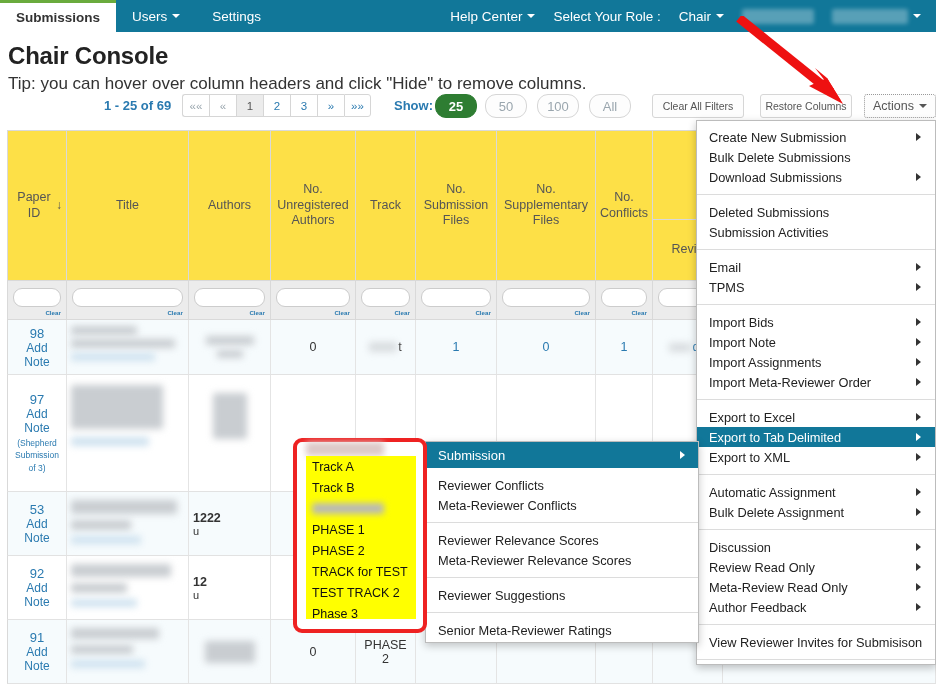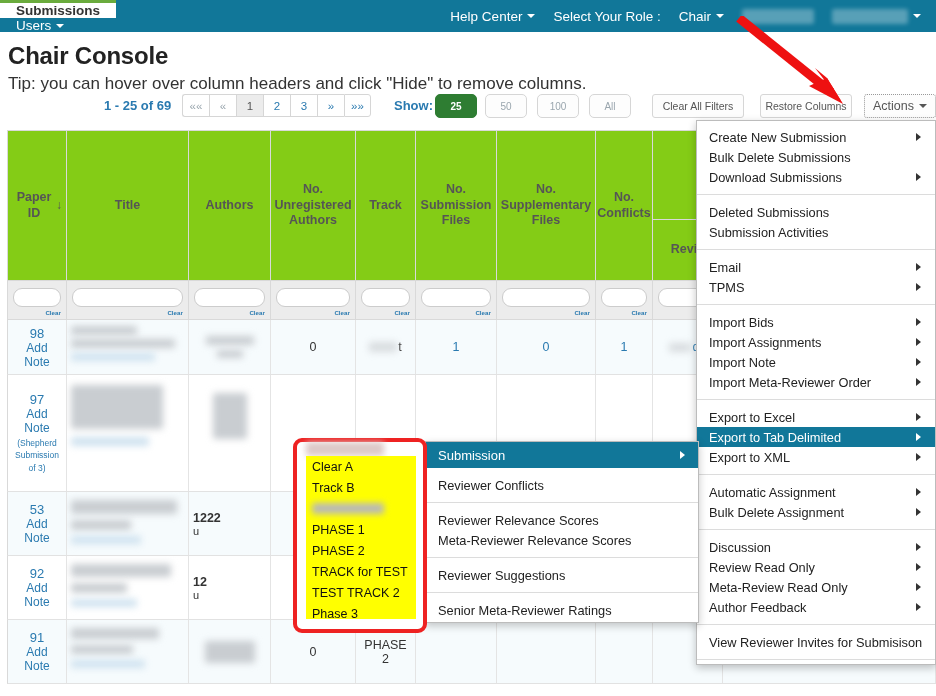--- a/index.html
+++ b/index.html
@@ -10,21 +10,21 @@
     background: #ffffff;
     font-family: "Liberation Sans", sans-serif;
   }
   #page { position: relative; width: 936px; height: 696px; overflow: hidden; background:#fff; }
 
   
   .topnav {
     position: absolute; top: 0; left: 0; width: 936px; height: 32px;
     background: #117799; display: flex; align-items: stretch;
   }
-  .nav-left { display: flex; align-items: stretch; flex-direction: column; }
+  .nav-left { display: flex; align-items: stretch; }
   .nav-tab {
     display: flex; align-items: center; padding: 0 16px;
     color: #ffffff; font-size: 13.5px; cursor: pointer; white-space: nowrap;
   }
   .nav-tab.active {
     background: #ffffff; color: #333333; font-weight: bold;
     border-top: 3px solid #6aab3d;
   }
   .nav-caret {
     display:inline-block; margin-left:5px; width:0;height:0;
@@ -71,40 +71,39 @@
   .pager .pg:first-child { border-radius: 3px 0 0 3px; }
   .pager .pg:last-child { border-right: 1px solid #d6d6d6; border-radius: 0 3px 3px 0; }
   .pager .pg.current { background:#ececec; color:#555; }
   .pager .pg.dim { color:#9aa6ae; }
   .show-label {
     position: absolute; left: 390px; top: 4px;
     font-size: 13px; font-weight: bold; color: #2a7ab0;
   }
   .sizebtn {
     position:absolute; top:0px; height: 24px; width: 42px;
-    border-radius: 5px; font-size: 10px; color:#9aa6ae;
+    border-radius: 11px; font-size: 13px; color:#9aa6ae;
     border: 1px solid #d6d6d6; background: #fdfdfd;
     display:flex; align-items:center; justify-content:center; cursor:pointer;
   }
   .sizebtn.sel { background: #2e7d32; border-color:#2e7d32; color:#fff; font-weight:bold; }
   .tbtn {
     position:absolute; top:0px; height: 24px;
     border-radius: 3px; font-size: 10.5px; color:#555;
     border: 1px solid #d6d6d6; background: #fdfdfd;
     display:flex; align-items:center; justify-content:center; cursor:pointer;
     padding: 0 10px; white-space: nowrap;
   }
   .tbtn.dotted { border: 1px dotted #999; }
 
   
   .tbl { position:absolute; left:7px; top:130px; width: 930px; }
   .thead {
-    display:flex; background:#84cc16; border:1px solid #d9d9d9; border-bottom:none;
+    display:flex; background:#fde047; border:1px solid #d9d9d9; border-bottom:none;
     height: 150px;
-    font-weight: bold;
   }
   .th {
     border-right: 1px solid #d9d9d9;
     display:flex; align-items:center; justify-content:center;
     text-align:center; font-size:12.5px; color:#555; line-height:1.25;
     padding: 0 4px; position:relative;
   }
   .th .sortarrow { font-size: 12px; }
   .th.splitcol { flex-direction:column; align-items:stretch; justify-content:flex-start; padding:0; }
   .th .sub-top { height:88px; }
@@ -479,20 +478,21 @@
 
   </div>
 
   <div class="submenu">
     <div class="mi-head">
       <span>Submission</span>
       <span class="arrow"></span>
     </div>
     <div class="pad-top"></div>
     <div class="sm">Reviewer Conflicts</div>
+    <div class="sm">Meta-Reviewer Conflicts</div>
     <div class="smsep"></div>
     <div class="sm">Reviewer Relevance Scores</div>
     <div class="sm">Meta-Reviewer Relevance Scores</div>
     <div class="smsep"></div>
     <div class="sm">Reviewer Suggestions</div>
     <div class="smsep"></div>
     <div class="sm">Senior Meta-Reviewer Ratings</div>
   </div>
 
   <div class="dropdown">
@@ -522,25 +522,25 @@
     <div class="mi">
       <span>TPMS</span>
         <span class="arrow"></span>
     </div>
     <div class="msep"></div>
     <div class="mi">
       <span>Import Bids</span>
         <span class="arrow"></span>
     </div>
     <div class="mi">
+      <span>Import Note</span>
+        <span class="arrow"></span>
+    </div>
+    <div class="mi">
       <span>Import Assignments</span>
-        <span class="arrow"></span>
-    </div>
-    <div class="mi">
-      <span>Import Note</span>
         <span class="arrow"></span>
     </div>
     <div class="mi">
       <span>Import Meta-Reviewer Order</span>
         <span class="arrow"></span>
     </div>
     <div class="msep"></div>
     <div class="mi">
       <span>Export to Excel</span>
         <span class="arrow"></span>
@@ -582,21 +582,21 @@
     <div class="msep"></div>
     <div class="mi">
       <span>View Reviewer Invites for Submisison</span>
     </div>
     <div class="msep" style="margin-bottom:0;"></div>
   </div>
 
   <div class="callout">
     <div class="topblur"></div>
     <div class="yellow">
-      <div class="opt">Clear A</div>
+      <div class="opt">Track A</div>
       <div class="opt">Track B</div>
       <div class="opt">
         <span class="blurtxt"></span>
       </div>
       <div class="opt">PHASE 1</div>
       <div class="opt">PHASE 2</div>
       <div class="opt">TRACK for TEST</div>
       <div class="opt">TEST TRACK 2</div>
       <div class="opt">Phase 3</div>
     </div>

